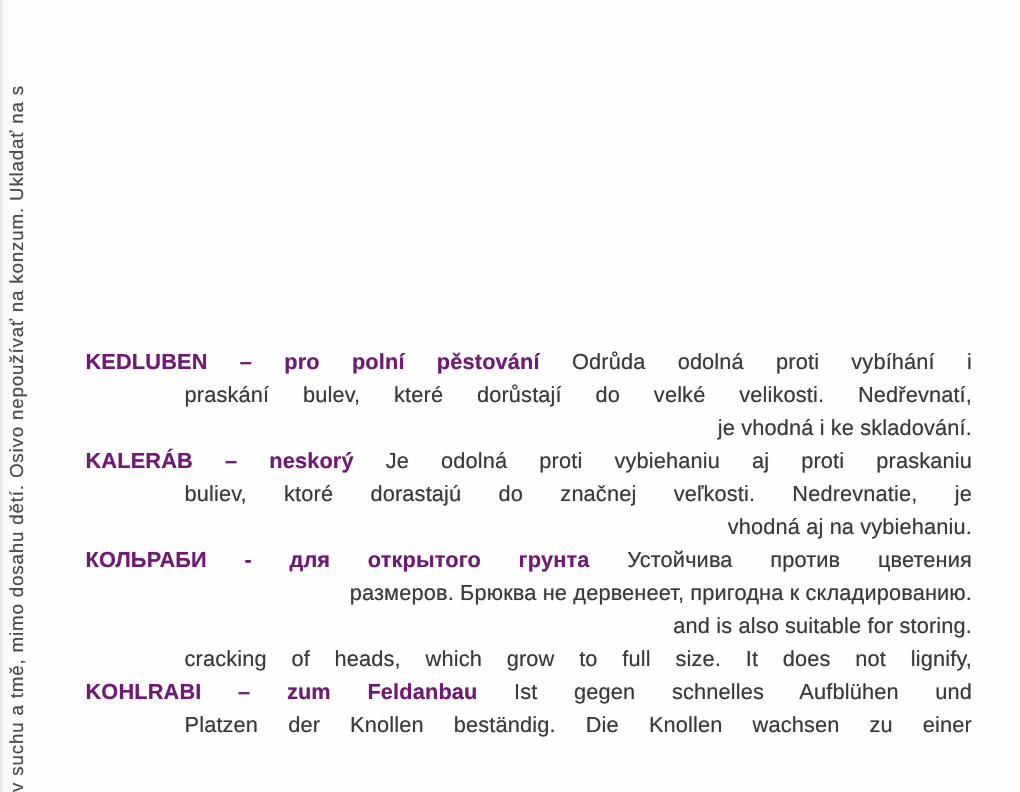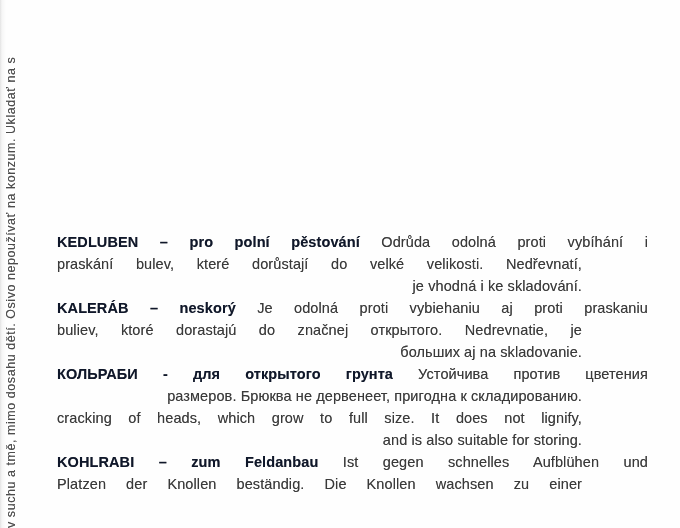--- a/index.html
+++ b/index.html
@@ -34,58 +34,59 @@
     width: 591px;
     font-size: 14.5px;
     line-height: 22px;
     color: #3a3a3a;
     letter-spacing: 0.1px;
     text-shadow: 0 0 0.6px rgba(40,40,40,0.5);
   }
   .entry { margin: 0; }
   .line { width: 100%; text-align: right; }
   .line.cont {
+    margin-left: 66px;
     width: 525px;
   }
   .line.just {
     text-align: justify;
     text-align-last: justify;
   }
   .h {
     font-weight: bold;
-    color: #0f172a;
+    color: #701a75;
   }
 </style>
 </head>
 <body>
 
 <div class="side-note">t v suchu a tmě, mimo dosahu dětí. Osivo nepoužívať na konzum. Ukladať na s</div>
 
 <div class="doc">
 
   <div class="entry">
     <div class="line just"><span class="h">KEDLUBEN – pro polní pěstování</span><span> Odrůda odolná proti vybíhání i</span></div>
     <div class="line cont just">praskání bulev, které dorůstají do velké velikosti. Nedřevnatí,</div>
     <div class="line cont">je vhodná i ke skladování.</div>
   </div>
 
   <div class="entry">
     <div class="line just"><span class="h">KALERÁB – neskorý</span><span> Je odolná proti vybiehaniu aj proti praskaniu</span></div>
-    <div class="line cont just">buliev, ktoré dorastajú do značnej открытого. Nedrevnatie, je</div>
-    <div class="line cont">больших aj na skladovanie.</div>
+    <div class="line cont just">buliev, ktoré dorastajú do značnej veľkosti. Nedrevnatie, je</div>
+    <div class="line cont">vhodná aj na vybiehaniu.</div>
   </div>
 
   <div class="entry">
     <div class="line just"><span class="h">КОЛЬРАБИ - для открытого грунта</span><span> Устойчива против цветения</span></div>
     <div class="line cont">размеров. Брюква не дервенеет, пригодна к складированию.</div>
   </div>
 
   <div class="entry">
+    <div class="line cont">and is also suitable for storing.</div>
     <div class="line cont just">cracking of heads, which grow to full size. It does not lignify,</div>
-    <div class="line cont">and is also suitable for storing.</div>
   </div>
 
   <div class="entry">
     <div class="line just"><span class="h">KOHLRABI – zum Feldanbau</span><span> Ist gegen schnelles Aufblühen und</span></div>
     <div class="line cont just">Platzen der Knollen beständig. Die Knollen wachsen zu einer</div>
   </div>
 
 </div>
 
 </body></html>

